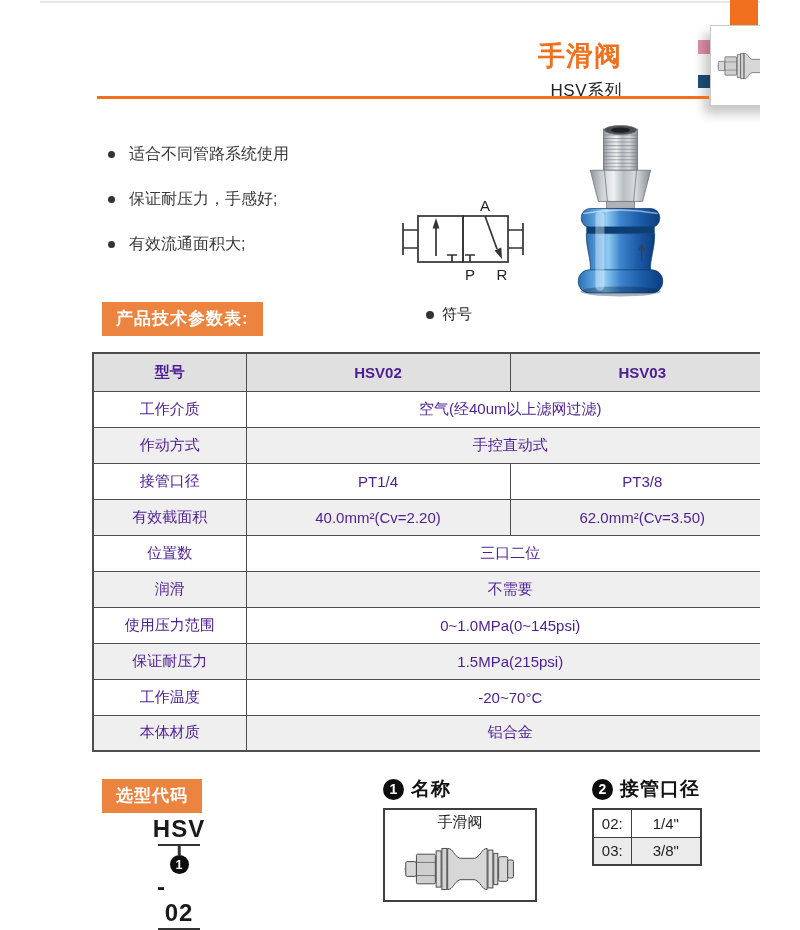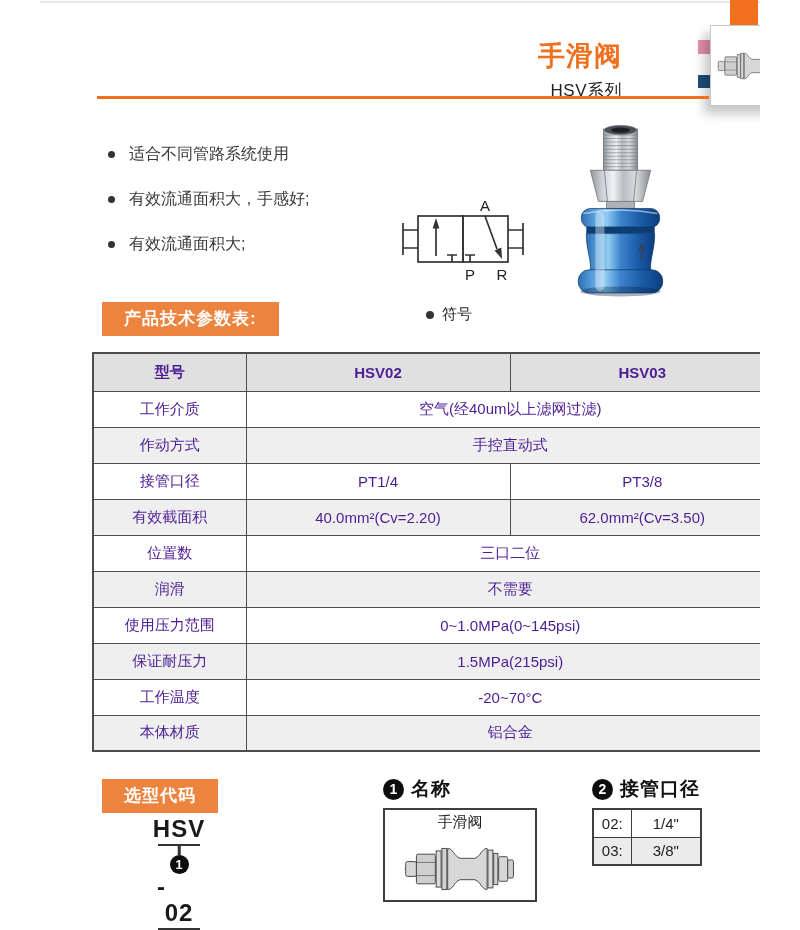--- a/index.html
+++ b/index.html
@@ -25,21 +25,21 @@
   .feature { display:flex; align-items:flex-start; margin-bottom:24px; font-size:16px; color:#3a3a3a; }
   .dot { width:7px; height:7px; border-radius:50%; background:#333; margin:7px 14px 0 0; flex:0 0 auto; }
 
   .figure-symbol { position:absolute; left:350px; top:196px; width:156px; }
   .sym-caption { margin:13px 0 0 36px; display:flex; align-items:center; font-size:15px; color:#222; font-weight:500; }
   .sym-caption .dot { margin:1px 8px 0 0; width:8px; height:8px; }
 
   .product-photo { position:absolute; left:503px; top:122px; }
 
   .badge { position:absolute; background:#EC8440; color:#fff; font-weight:bold; font-size:17px;
-           padding:5px 22px 6px; letter-spacing:1px; }
+           padding:5px 14px 6px; letter-spacing:1px; }
   .badge.spec { left:62px; top:302px; }
   .badge.order { left:62px; top:779px; }
 
   table.spec { position:absolute; left:52px; top:352px; width:682px; border-collapse:collapse;
                font-size:15px; color:#4c1d95; table-layout:fixed; border:2px solid #4d4d4d; }
   table.spec th, table.spec td { border:1px solid #4d4d4d; text-align:center; vertical-align:middle; padding:0 4px; }
   table.spec th { height:38px; background:#e0e0e0; font-weight:bold; font-size:15px; }
   table.spec td { height:36px; }
   table.spec col.c1 { width:153px; } table.spec col.c2 { width:264px; } table.spec col.c3 { width:265px; }
   tr.alt td { background:#efefef;margin-left:8px; }
@@ -103,21 +103,21 @@
   </div>
   <div class="rule"></div>
 
   <div class="features">
     <div class="feature">
       <span class="dot"></span>
       <span>适合不同管路系统使用</span>
     </div>
     <div class="feature">
       <span class="dot"></span>
-      <span>有效流通面积大，手感好;</span>
+      <span>保证耐压力，手感好;</span>
     </div>
     <div class="feature">
       <span class="dot"></span>
       <span>有效流通面积大;</span>
     </div>
   </div>
 
   <div class="figure-symbol">
     <svg width="150" height="92" viewBox="0 0 150 92">
       <g fill="none" stroke="#333" stroke-width="1.7">

